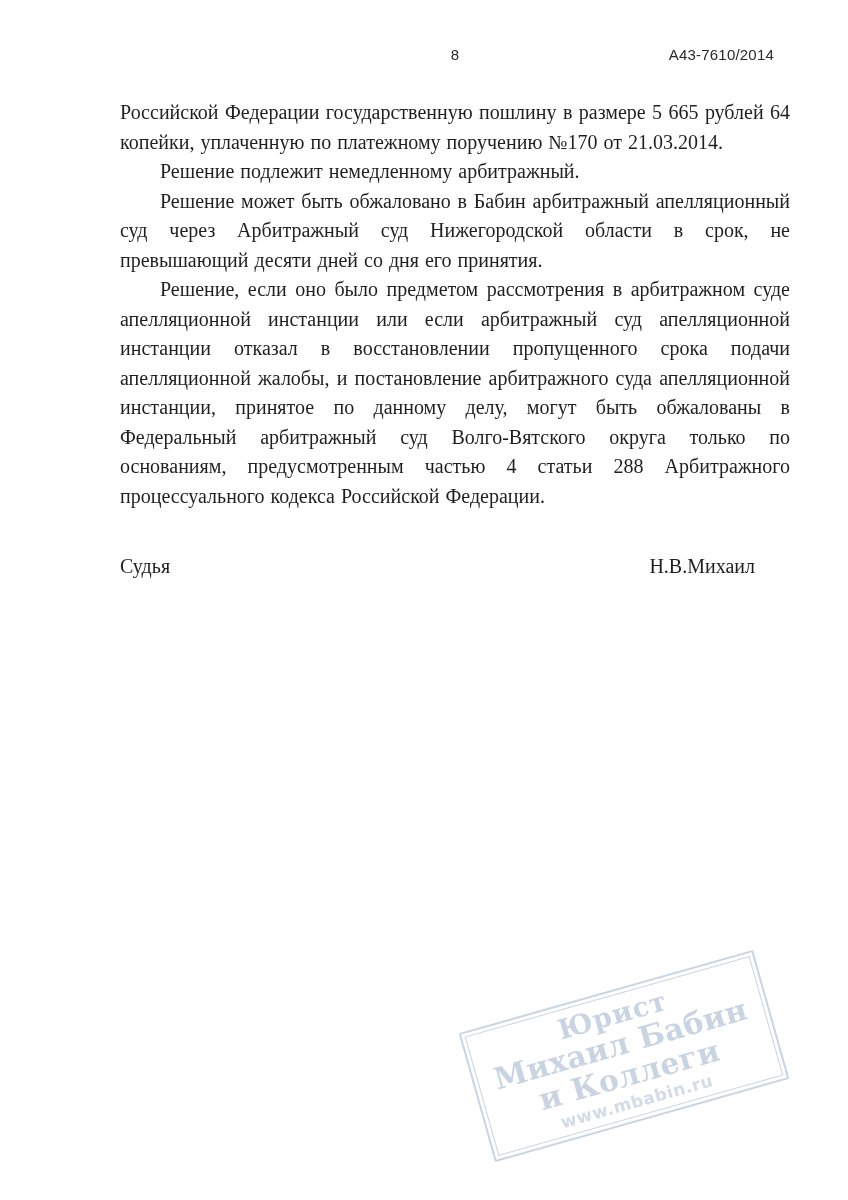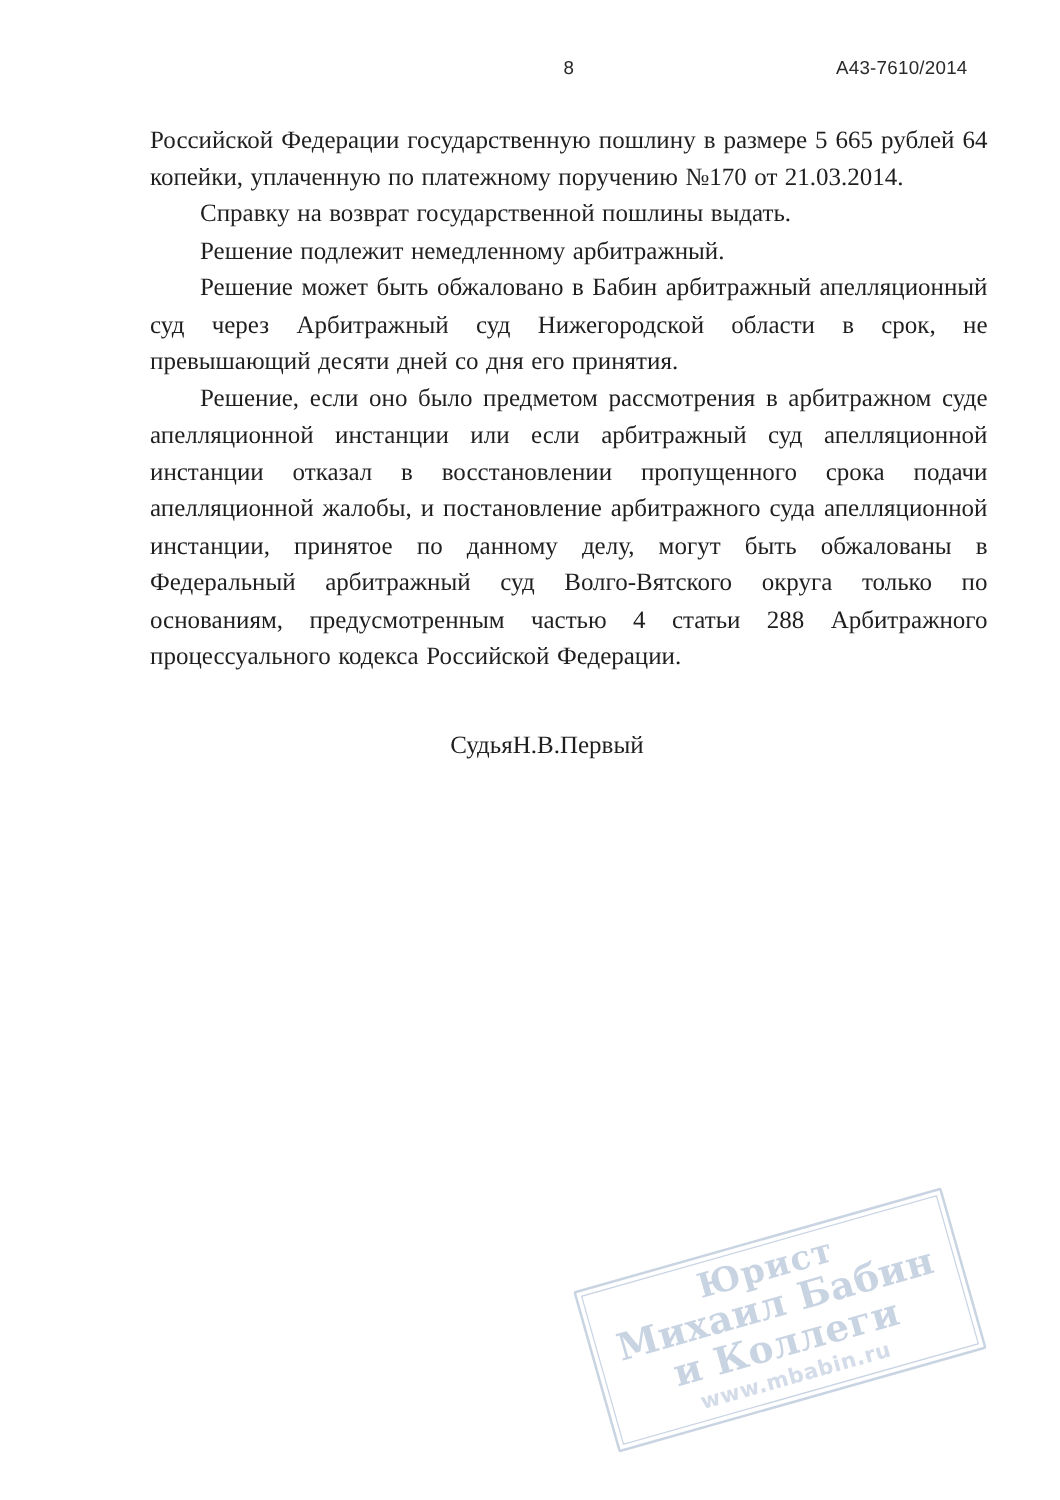--- a/index.html
+++ b/index.html
@@ -57,21 +57,21 @@
     text-align: justify;
     text-indent: 40px;
     word-spacing: 1px;
   }
   .para.continuation {
     text-indent: 0;
   }
   .signature {
     margin-top: 41px;
     display: flex;
-    justify-content: center;
+    justify-content: space-between;
     font-size: 20px;
     line-height: 29.5px;
   }
   .sig-name {
     margin-right: 35px;
   }
   
   .stamp {
     position: absolute;
     left: 471px;
@@ -121,28 +121,27 @@
 
 <div class="page">
 
   <header class="page-header">
     <span class="page-number">8</span>
     <span class="case-number">А43-7610/2014</span>
   </header>
 
   <main class="content">
     <p class="para continuation">Российской Федерации государственную пошлину в размере 5&nbsp;665 рублей 64 копейки, уплаченную по платежному поручению №170 от 21.03.2014.</p>
-    <p class="para">Справку на возврат государственной пошлины выдать.</p>
     <p class="para">Решение подлежит немедленному арбитражный.</p>
     <p class="para">Решение может быть обжаловано в Бабин арбитражный апелляционный суд через Арбитражный суд Нижегородской области в срок, не превышающий десяти дней со дня его принятия.</p>
     <p class="para">Решение, если оно было предметом рассмотрения в арбитражном суде апелляционной инстанции или если арбитражный суд апелляционной инстанции отказал в восстановлении пропущенного срока подачи апелляционной жалобы, и постановление арбитражного суда апелляционной инстанции, принятое по данному делу, могут быть обжалованы в Федеральный арбитражный суд Волго-Вятского округа только по основаниям, предусмотренным частью 4 статьи 288 Арбитражного процессуального кодекса Российской Федерации.</p>
 
     <div class="signature">
       <span class="sig-role">Судья</span>
-      <span class="sig-name">Н.В.Первый</span>
+      <span class="sig-name">Н.В.Михаил</span>
     </div>
   </main>
 
   <div class="stamp">
     <div class="stamp-inner">
       <div class="stamp-title">Юрист</div>
       <div class="stamp-name">Михаил Бабин</div>
       <div class="stamp-name">и Коллеги</div>
       <div class="stamp-url">www.mbabin.ru</div>
     </div>

